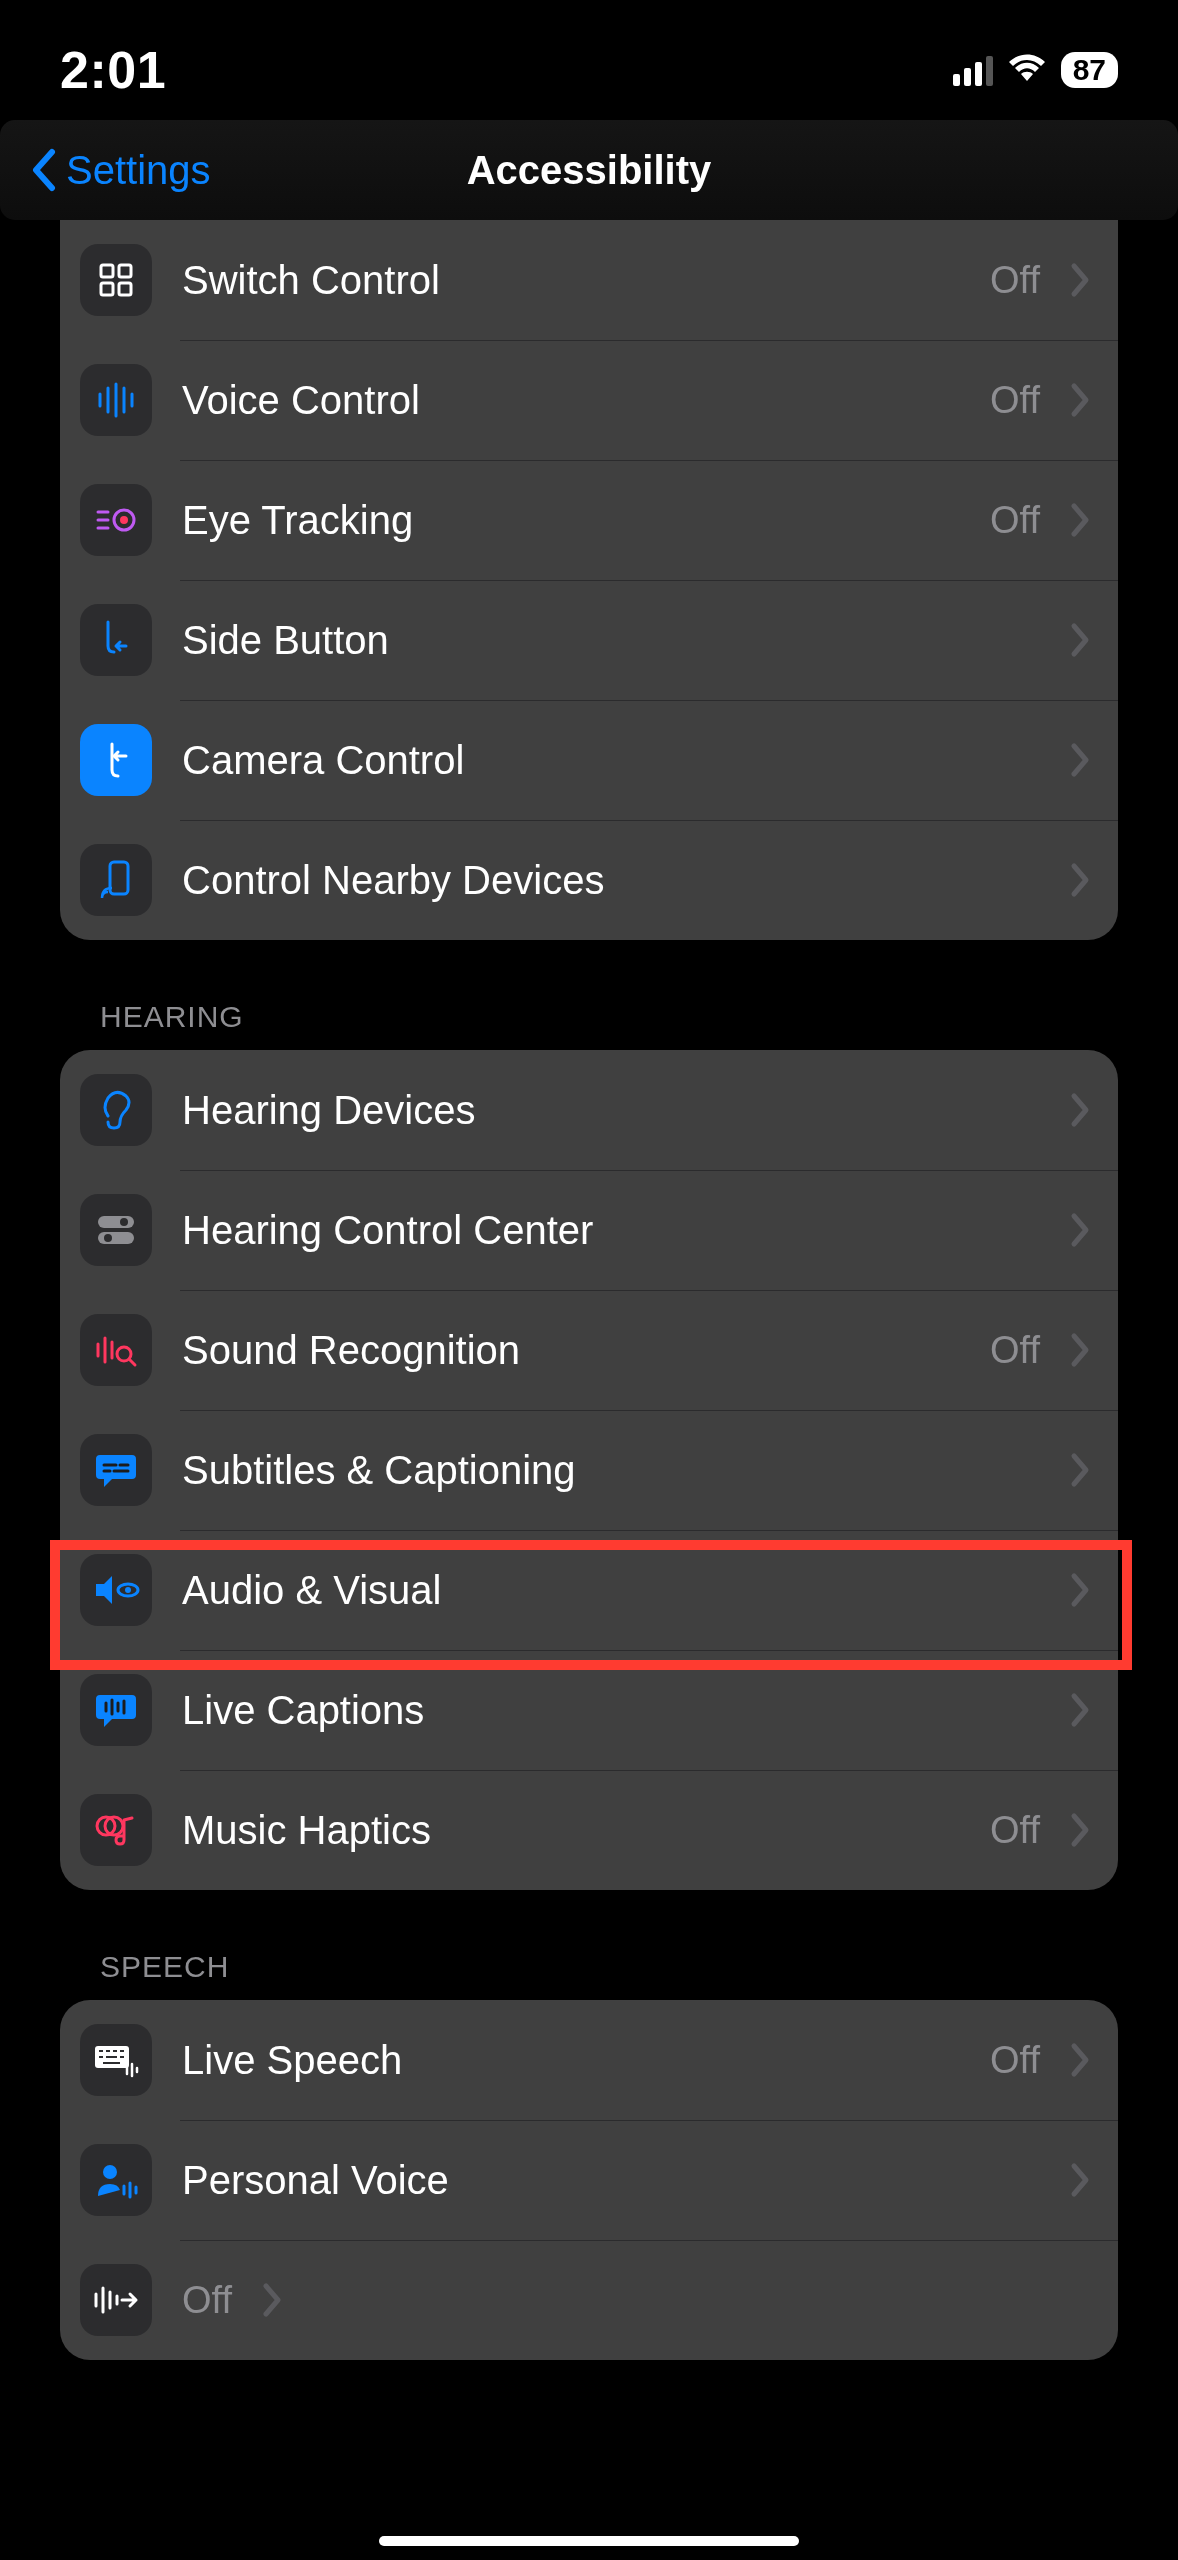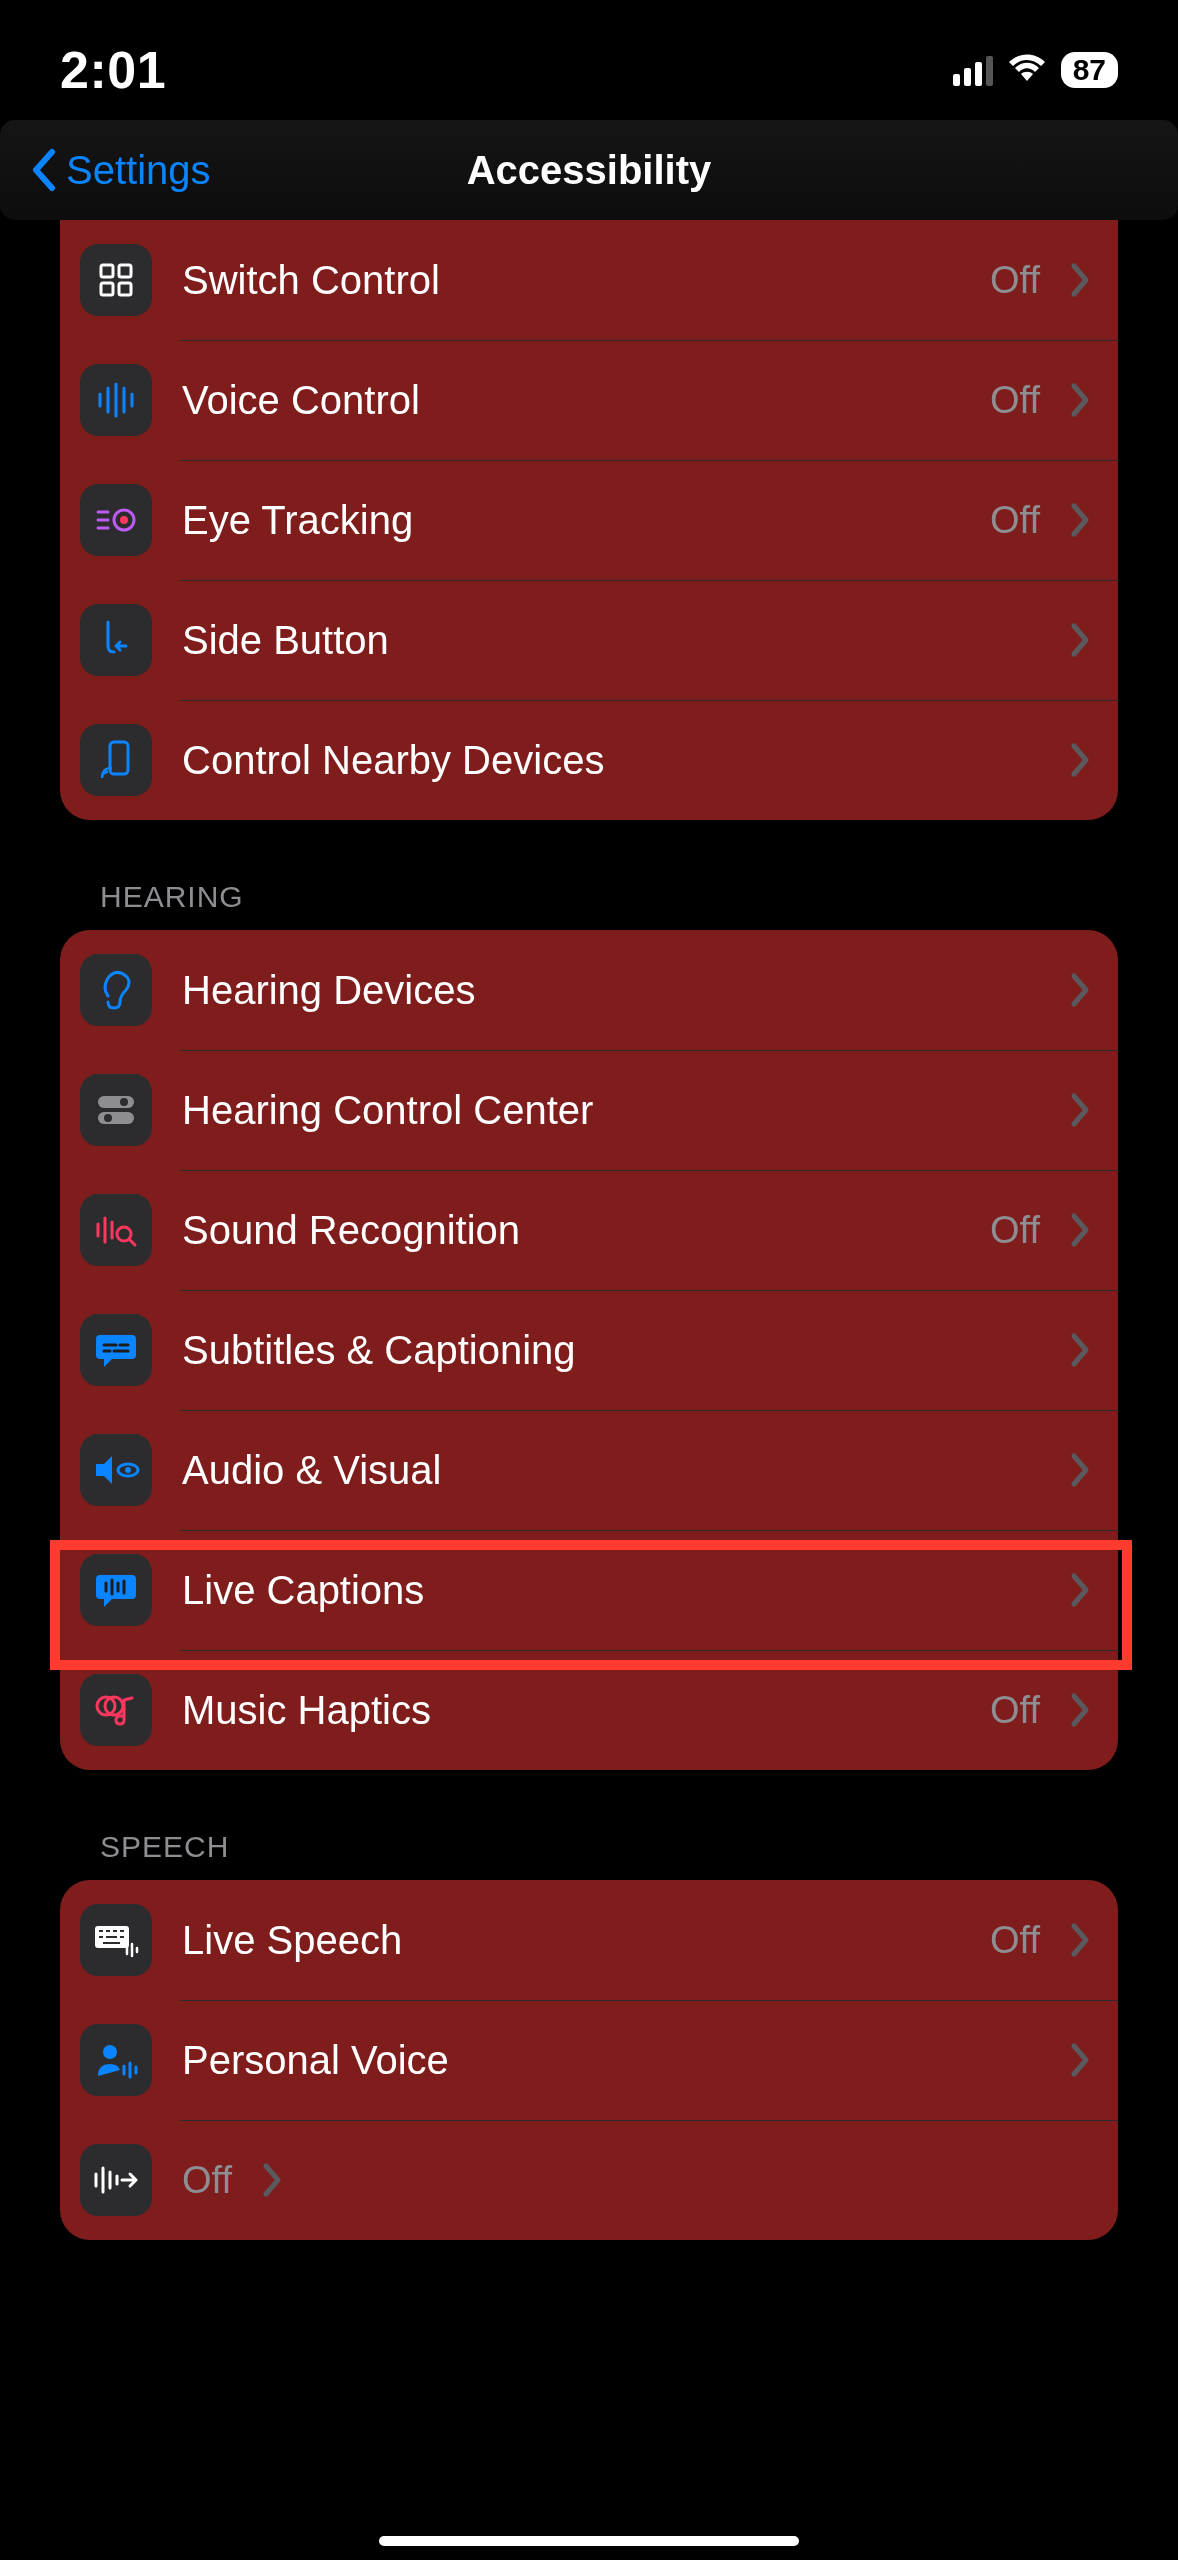--- a/index.html
+++ b/index.html
@@ -92,21 +92,21 @@
 
   
   .section-header {
     color: #8e8e92;
     font-size: 30px;
     letter-spacing: 1px;
     text-transform: uppercase;
     margin: 60px 0 16px 40px;
   }
   .section-group {
-    background: #7f1d1d;
+    background: #404040;
     border-radius: 30px;
     overflow: hidden;
   }
   .section-group.top-cut {
     border-top-left-radius: 0;
     border-top-right-radius: 0;
   }
 
   
   .row {
@@ -282,20 +282,34 @@
           </svg>
       </div>
       <div class="row-label">Side Button</div>
       <div class="row-chevron">
           <svg width="24" height="40" viewBox="0 0 24 40">
             <path d="M6 6 L18 20 L6 34" stroke="#5a5a5e" stroke-width="5" fill="none" stroke-linecap="round" stroke-linejoin="round"></path>
           </svg>
         </div>
     </div>
 
+    <div class="row">
+      <div class="row-icon blue">
+        <svg width="40" height="44" viewBox="0 0 40 44">
+            <path d="M16 6 L16 32 Q16 38 22 38" fill="none" stroke="#fff" stroke-width="3" stroke-linecap="round"></path>
+            <path d="M30 18 L18 18 M22 14 L18 18 L22 22" fill="none" stroke="#fff" stroke-width="3" stroke-linecap="round" stroke-linejoin="round"></path>
+          </svg>
+      </div>
+      <div class="row-label">Camera Control</div>
+      <div class="row-chevron">
+          <svg width="24" height="40" viewBox="0 0 24 40">
+            <path d="M6 6 L18 20 L6 34" stroke="#5a5a5e" stroke-width="5" fill="none" stroke-linecap="round" stroke-linejoin="round"></path>
+          </svg>
+        </div>
+    </div>
 
 
     <div class="row">
       <div class="row-icon">
         <svg width="40" height="44" viewBox="0 0 40 44">
             <rect x="14" y="4" width="18" height="32" rx="4" fill="none" stroke="#0a84ff" stroke-width="3"></rect>
             <path d="M6 40 Q6 34 12 34 M6 40 Q6 30 16 30" fill="none" stroke="#0a84ff" stroke-width="2.5"></path>
           </svg>
       </div>
       <div class="row-label">Control Nearby Devices</div>

